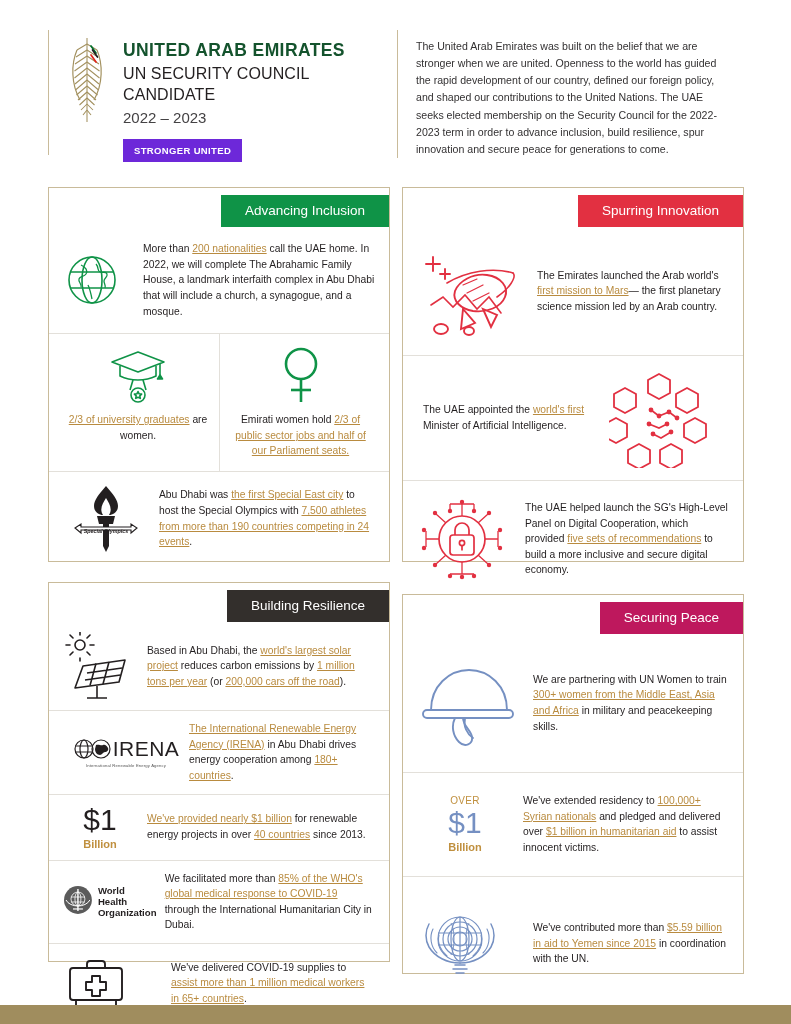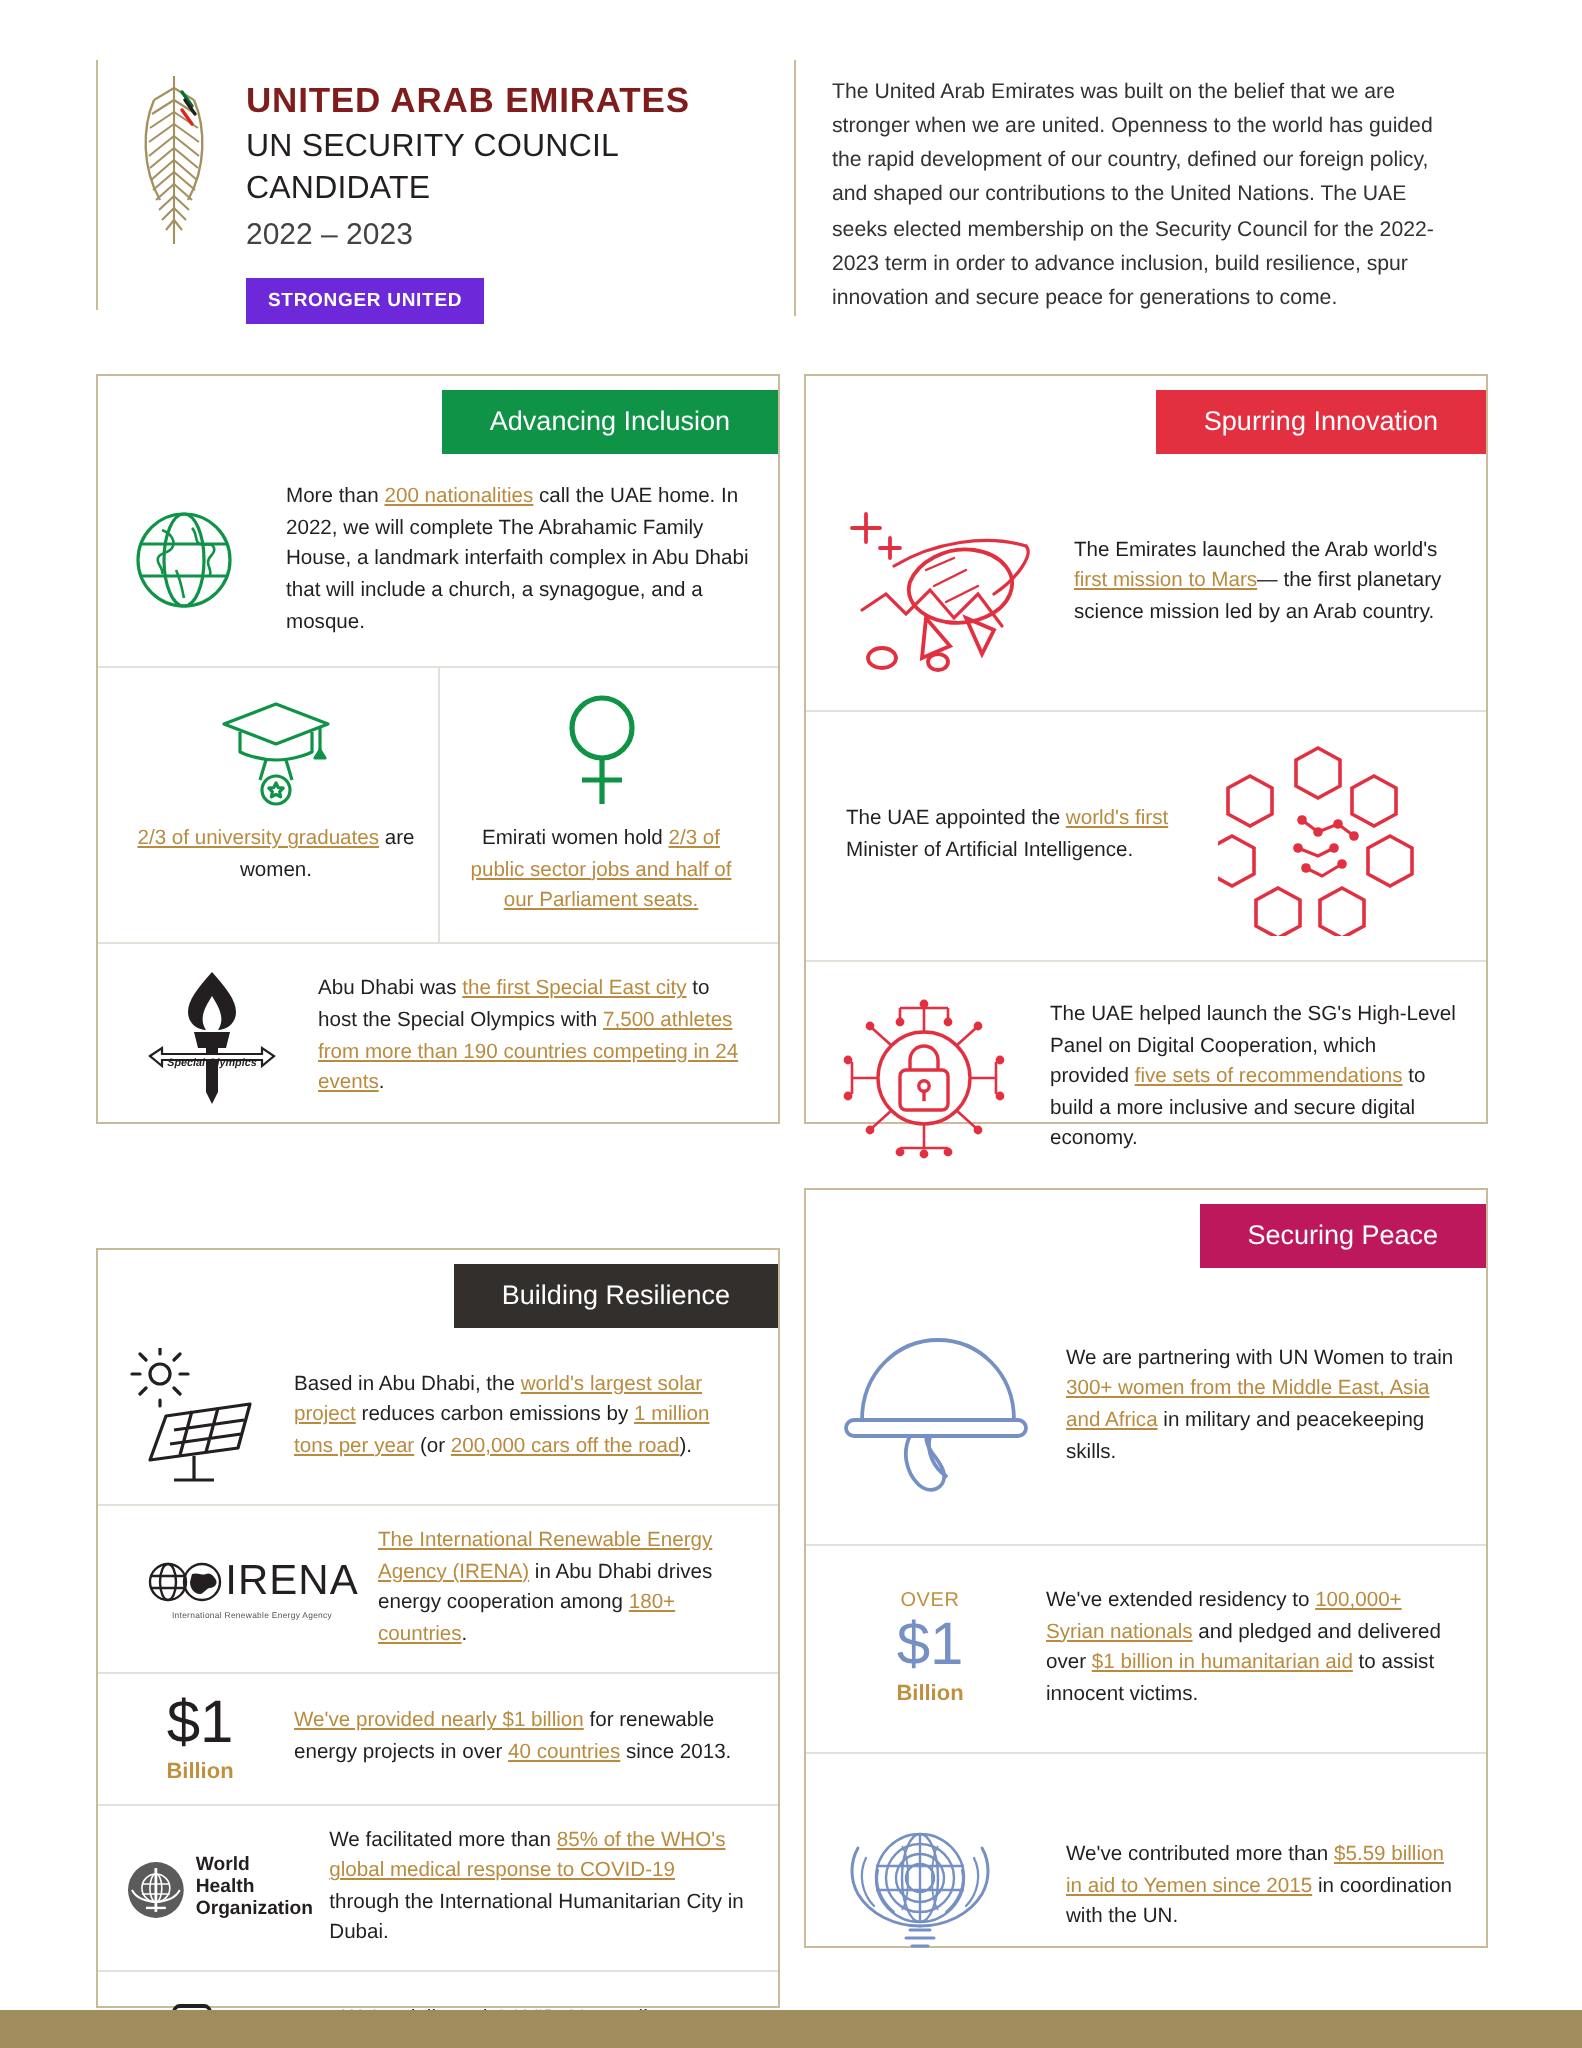--- a/index.html
+++ b/index.html
@@ -42,21 +42,21 @@
     padding-top: 4px;
   }
   #header-titles {
     padding-left: 12px;
     padding-top: 10px;
   }
   .hdr-line1 {
     font-size: 17.5px;
     font-weight: bold;
     letter-spacing: 0.4px;
-    color: #7f1d1d;
+    color: #14532d;
     line-height: 1.25;
   }
   .hdr-line2 {
     font-size: 16px;
     letter-spacing: 0.1px;
     color: #231f20;
     line-height: 1.35;
     margin-top: 1px;
   }
   .hdr-line3 {
@@ -92,21 +92,21 @@
 
   
   .panel {
     position: absolute;
     box-sizing: border-box;
     border: 1px solid #c9bb9a;
     background: #ffffff;
   }
   #panel-inclusion  { left: 48px;  top: 187px; width: 342px; height: 375px; }
   #panel-innovation { left: 402px; top: 187px; width: 342px; height: 375px; }
-  #panel-resilience { left: 48px;  top: 624px; width: 342px; height: 380px; }
+  #panel-resilience { left: 48px;  top: 582px; width: 342px; height: 380px; }
   #panel-peace      { left: 402px; top: 594px; width: 342px; height: 380px; }
 
   .panel-header-row {
     display: flex;
     justify-content: flex-end;
     margin-top: 7px;
   }
   .panel-title {
     color: #ffffff;
     font-size: 13.5px;
@@ -192,21 +192,21 @@
     vertical-align: middle;
   }
   .irena-sub {
     font-size: 4.2px;
     color: #555;
     letter-spacing: 0.15px;
     margin-top: 2px;
   }
 
   
-  .who-lockup { display: flex; align-items: flex-end; width: 118px; }
+  .who-lockup { display: flex; align-items: flex-start; width: 118px; }
   .who-word {
     font-size: 9.6px;
     font-weight: bold;
     line-height: 1.15;
     color: #231f20;
     margin-left: 5px;
     text-align: left;
   }
 
   

